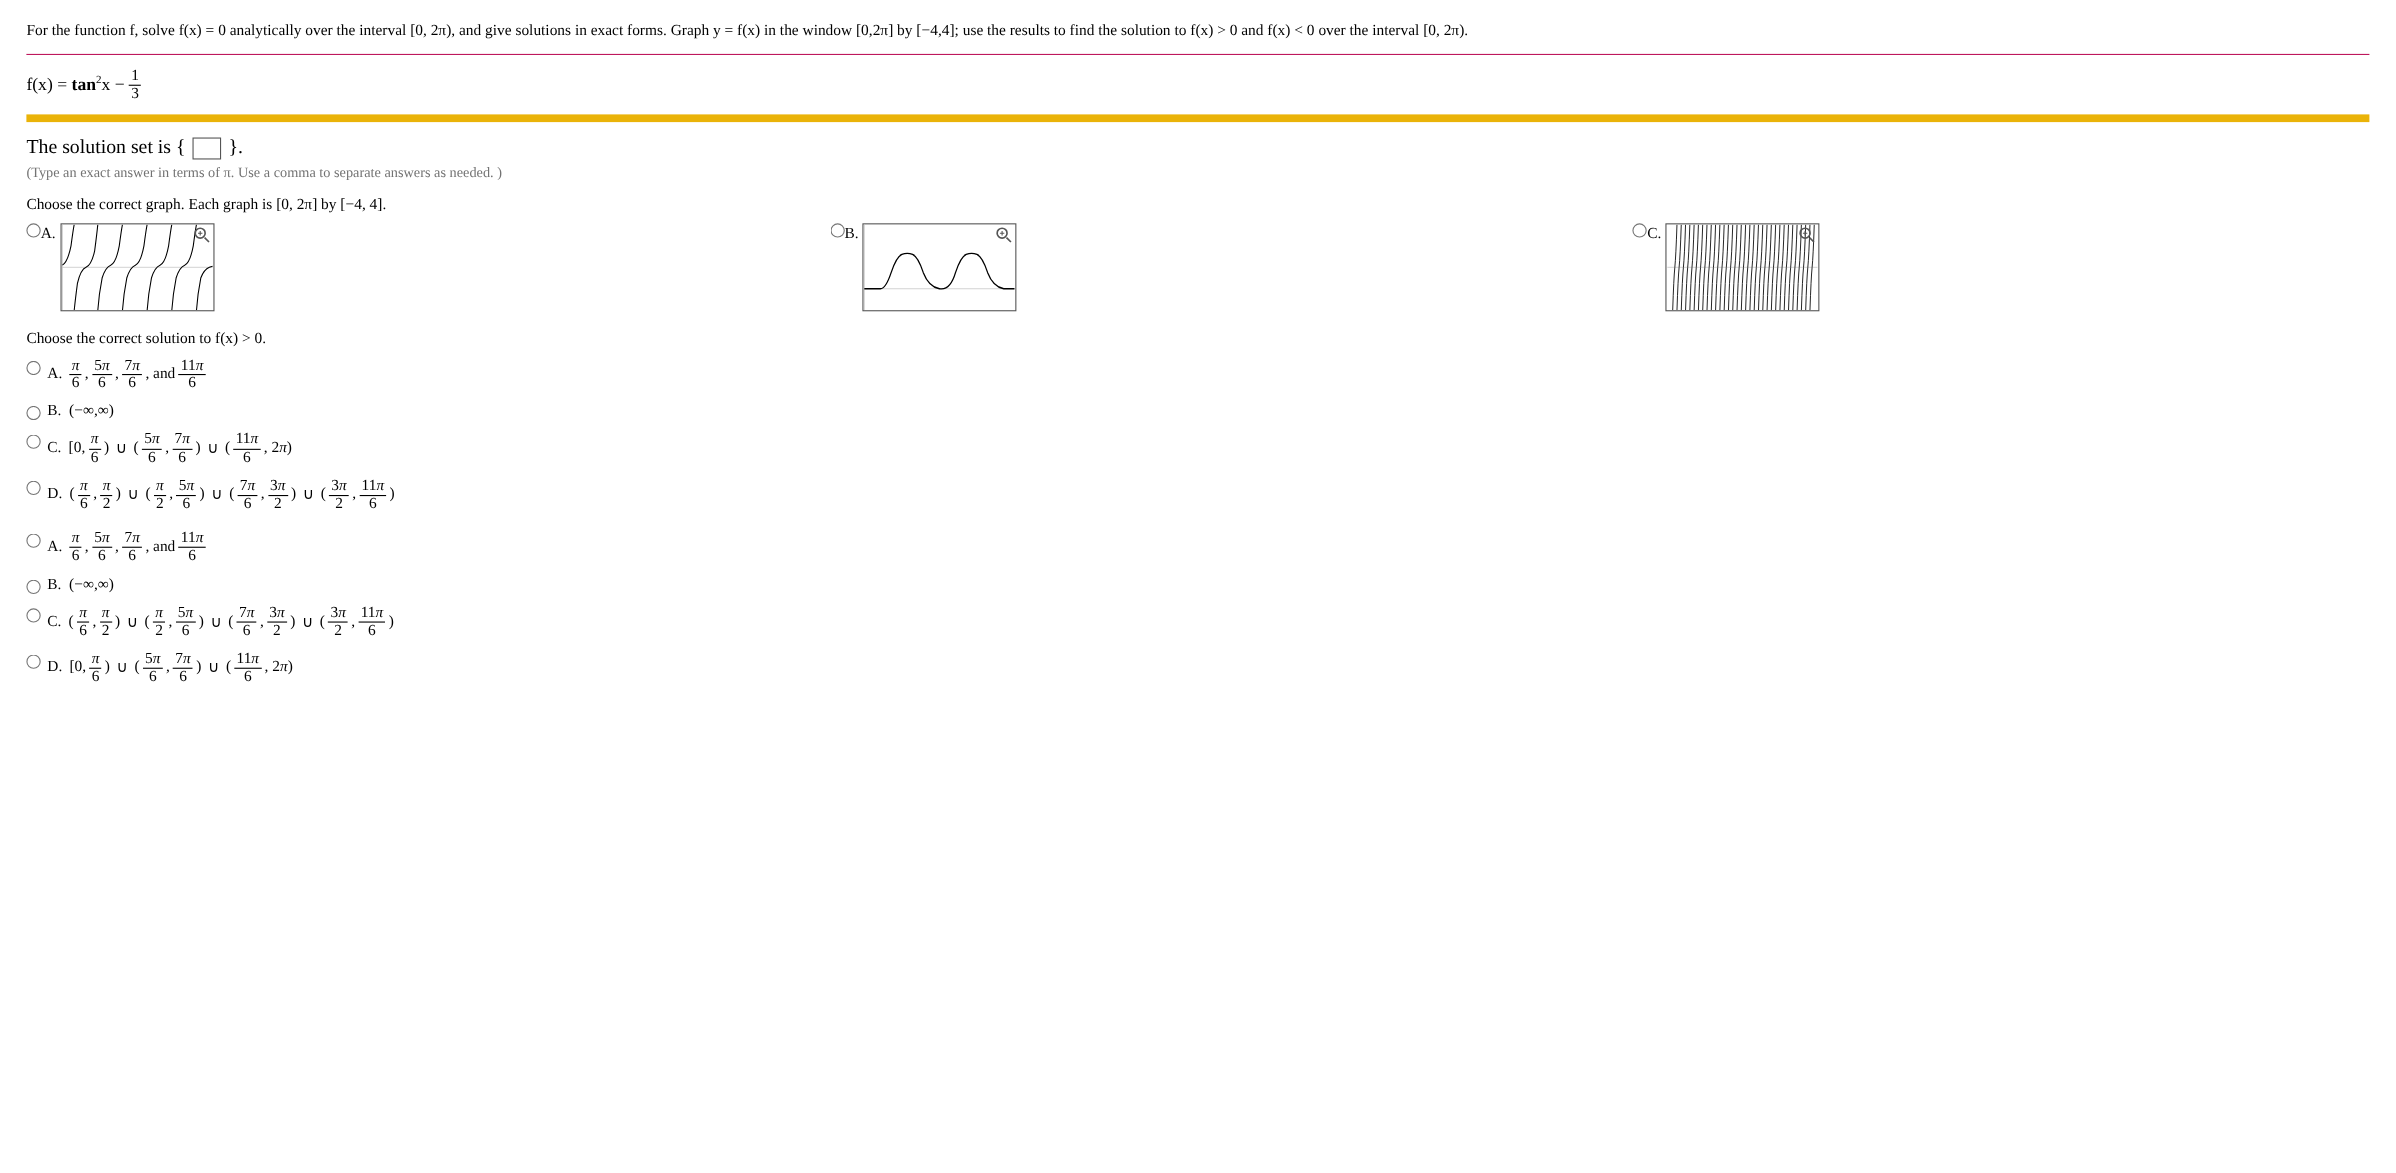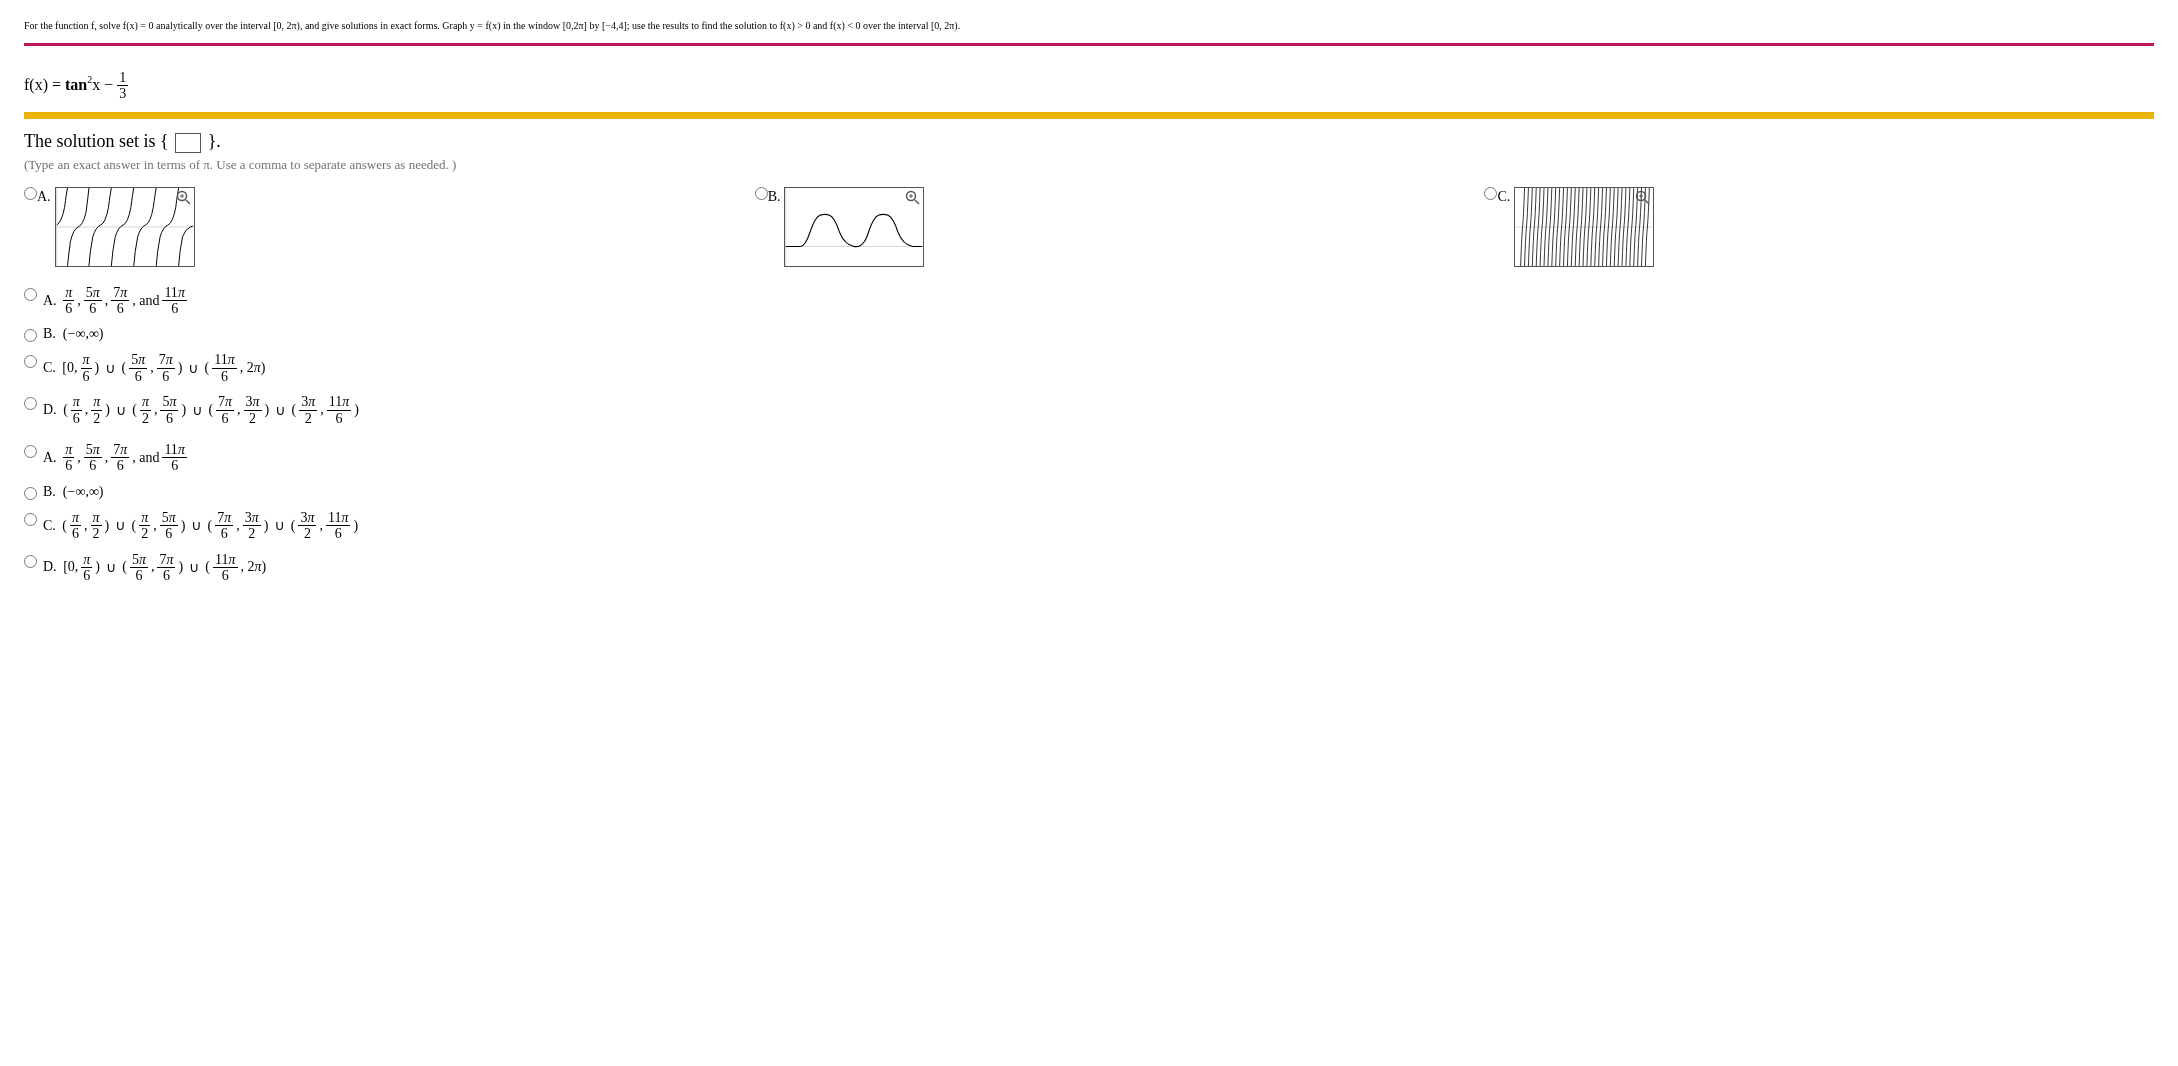--- a/index.html
+++ b/index.html
@@ -6,24 +6,24 @@
     body {
       font-family: "Times New Roman", Times, serif;
       font-size: 15px;
       background: #fff;
       color: #000;
       padding: 18px 24px;
       width: 2178px;
       min-height: 1066px;
     }
     .problem-statement {
-      font-size: 10px;
-      border-bottom: 3px solid #be185d;
+      font-size: 14px;
+      border-bottom: 1px solid #be185d;
       padding-bottom: 10px;
-      margin-bottom: 24px;
+      margin-bottom: 12px;
       line-height: 1.5;
     }
     .function-display {
       font-size: 16px;
       margin-bottom: 12px;
       padding-bottom: 10px;
       border-bottom: 7px solid #eab308;
     }
     .fraction {
       display: inline-flex;
@@ -146,20 +146,21 @@
 </div>
 
 <div class="solution-set">
   <span>The solution set is {</span>
   <span class="answer-box"></span>
   <span>}.</span>
 </div>
 <div class="hint-text">(Type an exact answer in terms of π. Use a comma to separate answers as needed. )</div>
 
 <div class="choose-section">
+  <div class="section-label">Choose the correct graph. Each graph is [0, 2π] by [−4, 4].</div>
   <div class="graphs-row">
 
     <div class="graph-option">
       <input type="radio" name="graph" style="">
       <span class="graph-option-label">A.</span>
       <div class="graph-box">
         
         <svg viewBox="0 0 140 80" xmlns="http://www.w3.org/2000/svg">
 
           <line x1="0" y1="40" x2="140" y2="40" stroke="#aaa" stroke-width="0.5"></line>
@@ -259,20 +260,23 @@
             <line x1="4" y1="6" x2="8" y2="6" stroke="#555" stroke-width="1"></line>
             <line x1="6" y1="4" x2="6" y2="8" stroke="#555" stroke-width="1"></line>
           </svg>
         </div>
       </div>
     </div>
   </div>
 </div>
 
 <div class="choose-section">
+  <div class="choose-title">
+    Choose the correct solution to f(x) &gt; 0.
+  </div>
 
   <div class="radio-option">
     <input type="radio" name="positive" style="">
     <div class="option-content">
       <span>A.&nbsp;</span>
       <span class="fraction">
           <span class="num"><span class="pi-sym">π</span></span>
           <span class="den">6</span>
         </span>
       <span>,</span>

